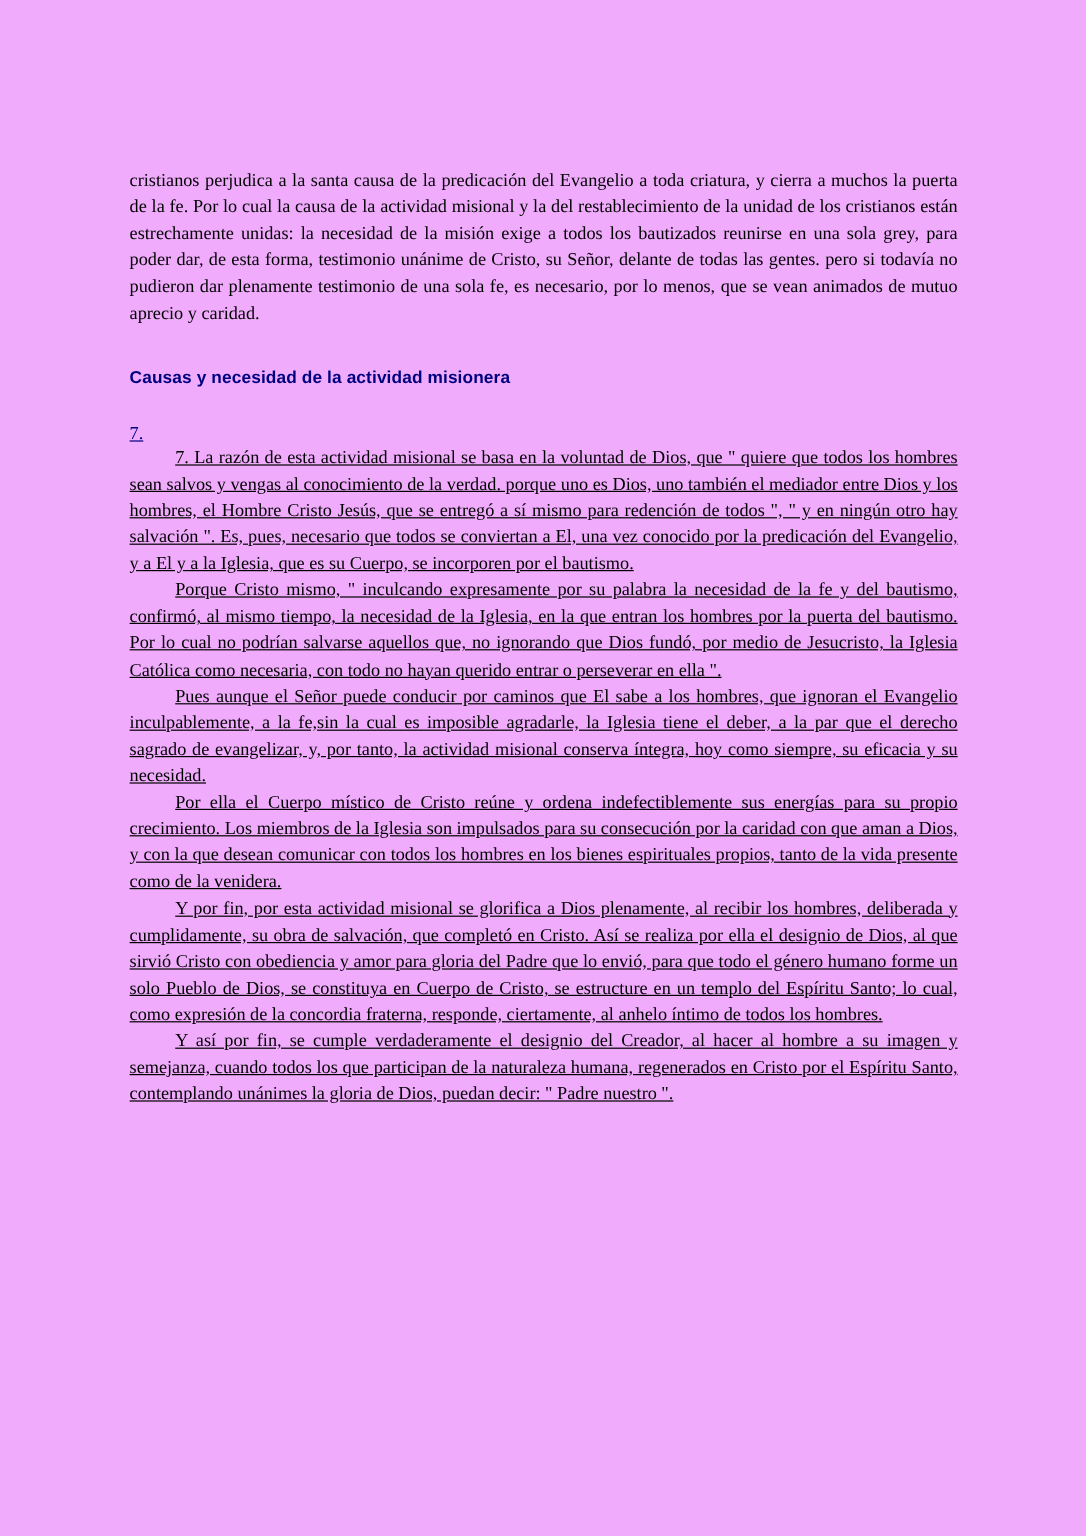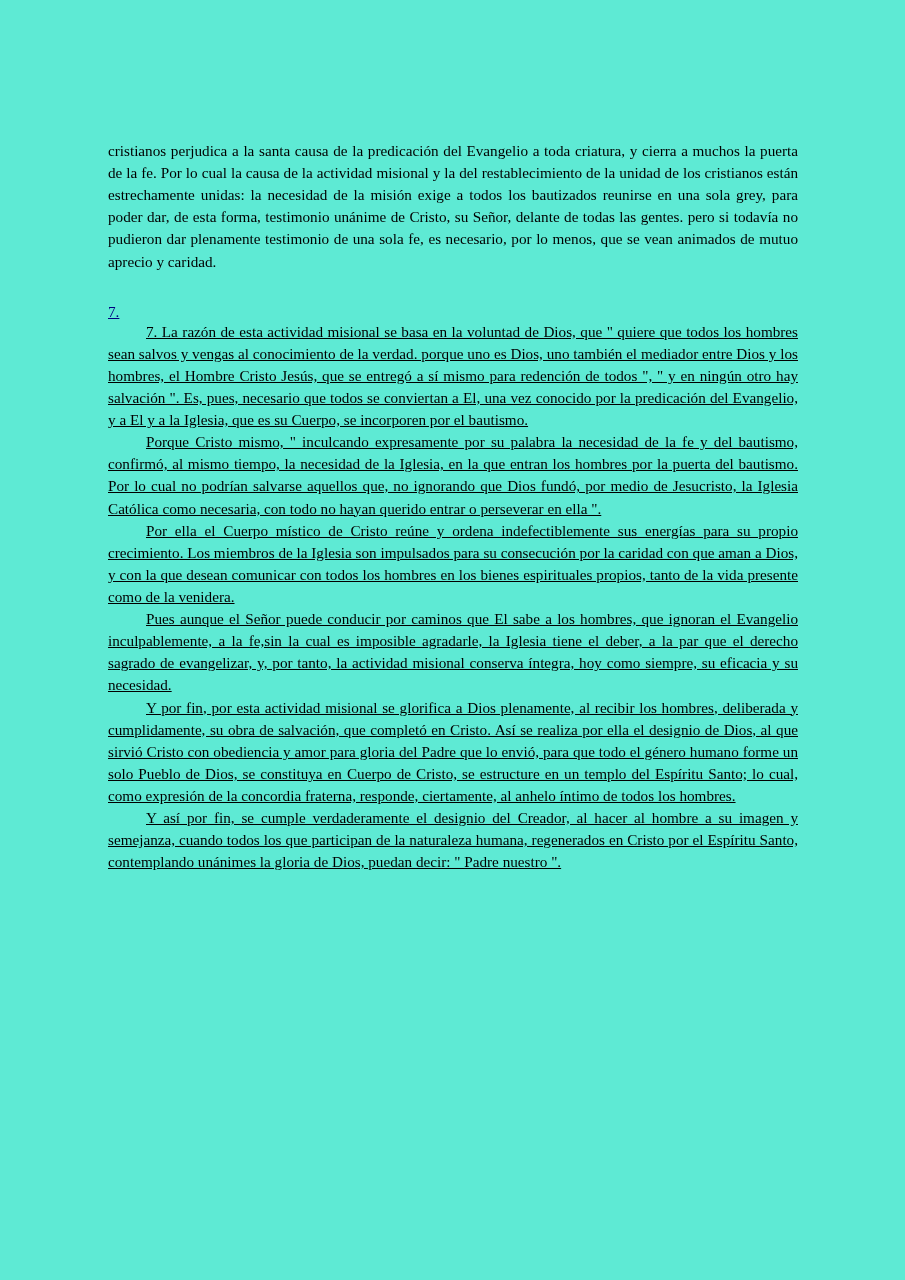--- a/index.html
+++ b/index.html
@@ -11,21 +11,21 @@
     width: 905px;
     height: 1280px;
     font-family: "Liberation Serif", serif;
     color: #000000;
     overflow: hidden;
   }
   .page {
     position: relative;
     width: 905px;
     height: 1280px;
-    background: #5eead4;
+    background: #f0abfc;
     box-sizing: border-box;
   }
   .content {
     position: absolute;
     left: 108px;
     top: 140px;
     width: 690px;
   }
   p.body-par {
     margin: 0;
@@ -62,31 +62,32 @@
   .after-anchor { margin-top: 22px; }
 </style>
 </head>
 <body>
 
 <div class="page">
   <div class="content">
 
     <p class="body-par first-block">cristianos perjudica a la santa causa de la predicación del Evangelio a toda criatura, y cierra a muchos la puerta de la fe. Por lo cual la causa de la actividad misional y la del restablecimiento de la unidad de los cristianos están estrechamente unidas: la necesidad de la misión exige a todos los bautizados reunirse en una sola grey, para poder dar, de esta forma, testimonio unánime de Cristo, su Señor, delante de todas las gentes. pero si todavía no pudieron dar plenamente testimonio de una sola fe, es necesario, por lo menos, que se vean animados de mutuo aprecio y caridad.</p>
 
+    <h2 class="section-heading heading-gap-top">Causas y necesidad de la actividad misionera</h2>
 
     <div class="anchor-wrap">
       <a href="#" class="section-anchor">7.</a>
     </div>
 
     <p class="body-par indented after-anchor">7. La razón de esta actividad misional se basa en la voluntad de Dios, que " quiere que todos los hombres sean salvos y vengas al conocimiento de la verdad. porque uno es Dios, uno también el mediador entre Dios y los hombres, el Hombre Cristo Jesús, que se entregó a sí mismo para redención de todos ", " y en ningún otro hay salvación ". Es, pues, necesario que todos se conviertan a El, una vez conocido por la predicación del Evangelio, y a El y a la Iglesia, que es su Cuerpo, se incorporen por el bautismo.</p>
 
     <p class="body-par indented par-gap">Porque Cristo mismo, " inculcando expresamente por su palabra la necesidad de la fe y del bautismo, confirmó, al mismo tiempo, la necesidad de la Iglesia, en la que entran los hombres por la puerta del bautismo. Por lo cual no podrían salvarse aquellos que, no ignorando que Dios fundó, por medio de Jesucristo, la Iglesia Católica como necesaria, con todo no hayan querido entrar o perseverar en ella ".</p>
 
+    <p class="body-par indented par-gap">Pues aunque el Señor puede conducir por caminos que El sabe a los hombres, que ignoran el Evangelio inculpablemente, a la fe,sin la cual es imposible agradarle, la Iglesia tiene el deber, a la par que el derecho sagrado de evangelizar, y, por tanto, la actividad misional conserva íntegra, hoy como siempre, su eficacia y su necesidad.</p>
+
     <p class="body-par indented par-gap">Por ella el Cuerpo místico de Cristo reúne y ordena indefectiblemente sus energías para su propio crecimiento. Los miembros de la Iglesia son impulsados para su consecución por la caridad con que aman a Dios, y con la que desean comunicar con todos los hombres en los bienes espirituales propios, tanto de la vida presente como de la venidera.</p>
-
-    <p class="body-par indented par-gap">Pues aunque el Señor puede conducir por caminos que El sabe a los hombres, que ignoran el Evangelio inculpablemente, a la fe,sin la cual es imposible agradarle, la Iglesia tiene el deber, a la par que el derecho sagrado de evangelizar, y, por tanto, la actividad misional conserva íntegra, hoy como siempre, su eficacia y su necesidad.</p>
 
     <p class="body-par indented par-gap">Y por fin, por esta actividad misional se glorifica a Dios plenamente, al recibir los hombres, deliberada y cumplidamente, su obra de salvación, que completó en Cristo. Así se realiza por ella el designio de Dios, al que sirvió Cristo con obediencia y amor para gloria del Padre que lo envió, para que todo el género humano forme un solo Pueblo de Dios, se constituya en Cuerpo de Cristo, se estructure en un templo del Espíritu Santo; lo cual, como expresión de la concordia fraterna, responde, ciertamente, al anhelo íntimo de todos los hombres.</p>
 
     <p class="body-par indented par-gap">Y así por fin, se cumple verdaderamente el designio del Creador, al hacer al hombre a su imagen y semejanza, cuando todos los que participan de la naturaleza humana, regenerados en Cristo por el Espíritu Santo, contemplando unánimes la gloria de Dios, puedan decir: " Padre nuestro ".</p>
 
   </div>
 </div>
 
 </body></html>

